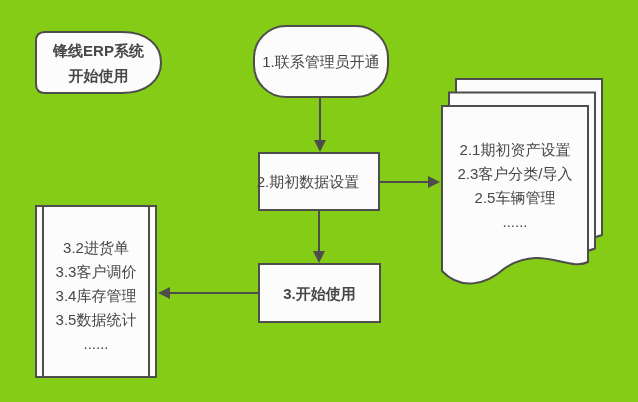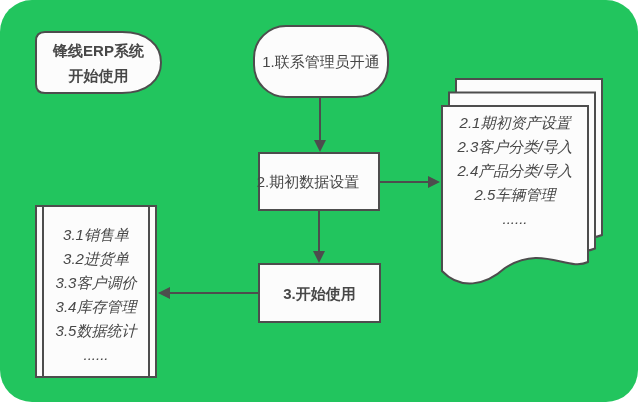--- a/index.html
+++ b/index.html
@@ -1,31 +1,31 @@
 <!DOCTYPE html>
 <html><head>
 <meta charset="utf-8">
 <style>
   html,body{margin:0;padding:0;background:#ffffff;}
   .stage{
-    position:relative;width:638px;height:402px;background:#22c55e;overflow:hidden;
-    font-family:"Liberation Sans","DejaVu Sans",sans-serif;color:#474747;border-radius:32px;
+    position:relative;width:638px;height:402px;background:#84cc16;overflow:hidden;
+    font-family:"Liberation Sans","DejaVu Sans",sans-serif;color:#474747;
   }
   .stage svg{position:absolute;left:0;top:0;}
   .shape{fill:#fcfcfc;stroke:#4d4d4d;stroke-width:2;}
   .innerline{stroke:#4d4d4d;stroke-width:2;fill:none;}
   .edge{stroke:#4d4d4d;stroke-width:2;}
   .head{fill:#4d4d4d;stroke:none;}
   .txt{
     position:absolute;display:flex;flex-direction:column;align-items:center;
     justify-content:center;text-align:center;font-size:15px;line-height:25px;
     color:#474747;white-space:nowrap;
   }
   .txt.bold{font-weight:bold;}
-  .list{justify-content:flex-start;line-height:24px;font-style:italic;}
+  .list{justify-content:center;line-height:24px;}
   .list div{width:100%;}
 </style>
 </head>
 <body>
 
 <div class="stage">
 
   <svg width="638" height="402" viewBox="0 0 638 402">
 
     <path class="shape" d="M456,79 H602 V235 C582,245 556,217 519,241 C499,259 474,263 456,244 Z"></path>
@@ -70,27 +70,25 @@
     <div>2.期初数据设置</div>
   </div>
 
   <div class="txt" style="left:259px;top:264px;width:121px;height:58px;font-weight:bold;">
     <div>3.开始使用</div>
   </div>
 
   <div class="txt list" style="left:444px;top:111px;width:142px;height:150px;">
     <div>2.1期初资产设置</div>
     <div>2.3客户分类/导入</div>
-    <div>2.4产品分类/导入</div>
     <div>2.5车辆管理</div>
     <div>......</div>
   </div>
 
   <div class="txt list" style="left:43px;top:223px;width:106px;height:146px;">
-    <div>3.1销售单</div>
     <div>3.2进货单</div>
     <div>3.3客户调价</div>
     <div>3.4库存管理</div>
     <div>3.5数据统计</div>
     <div>......</div>
   </div>
 
 </div>
 
 </body></html>

